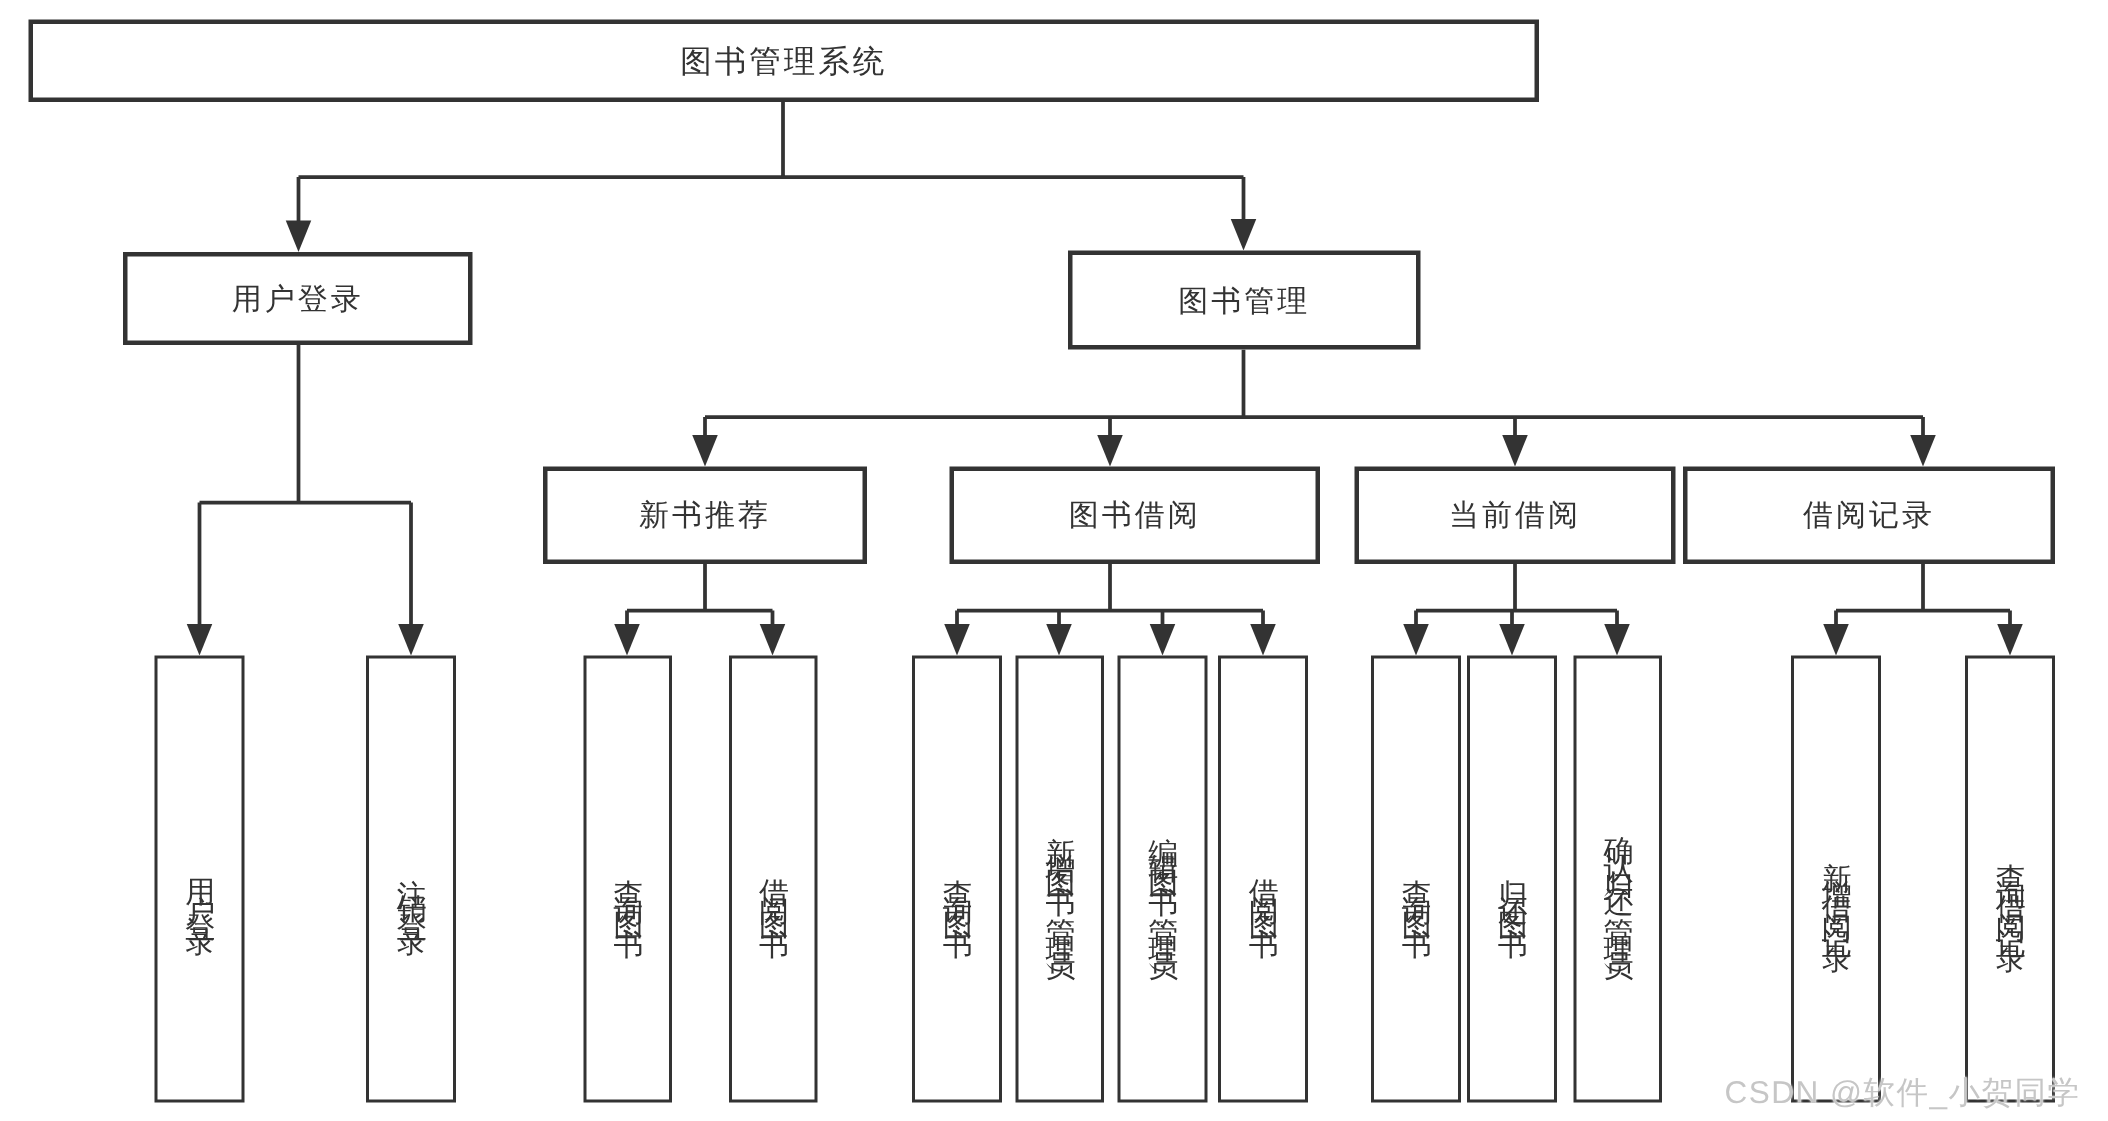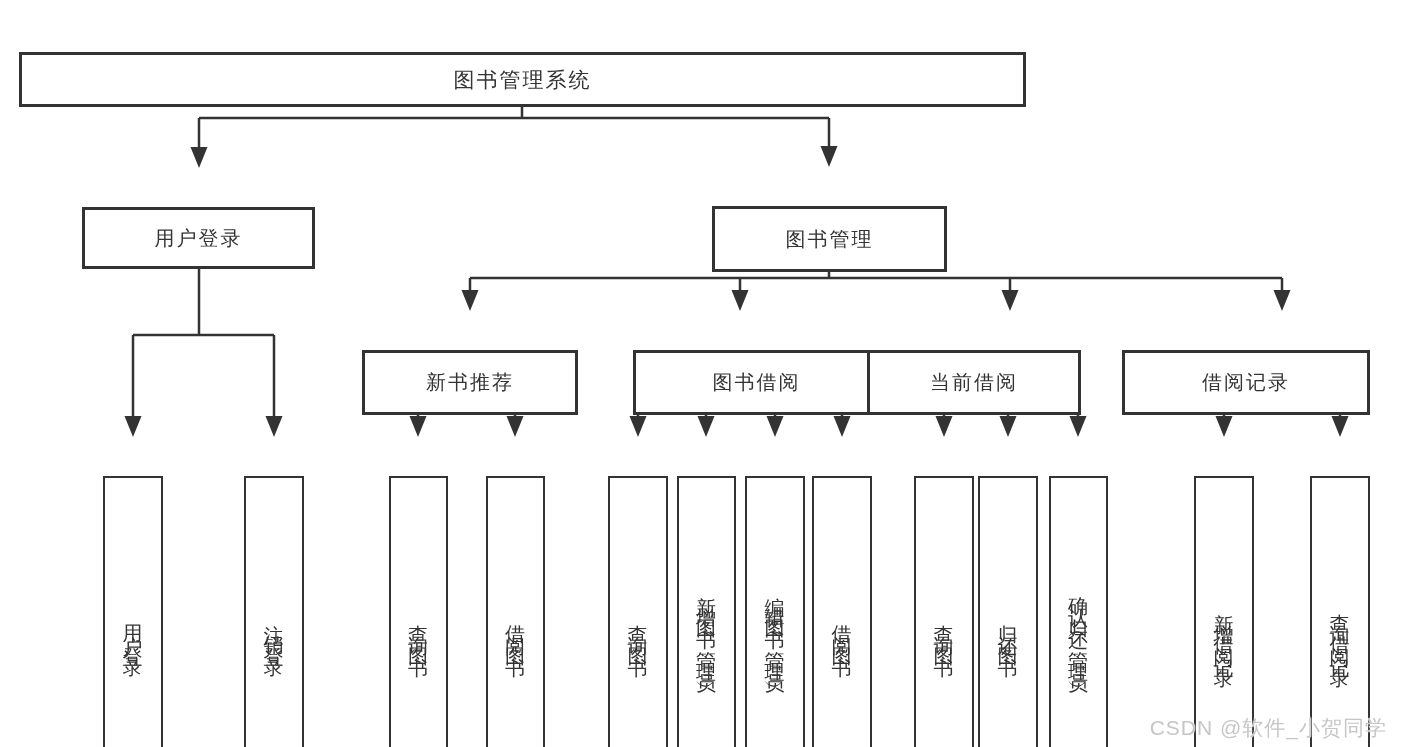--- a/index.html
+++ b/index.html
@@ -35,21 +35,20 @@
   .box {
     position: absolute;
     box-sizing: border-box;
     background: #ffffff;
     border: 3px solid #333333;
     color: #333333;
     display: flex;
     align-items: center;
     justify-content: center;
     z-index: 2;
-    margin-top: 39px;
   }
   .box.h span {
     font-size: 20px;
     letter-spacing: 2px;
     white-space: nowrap;
   }
   .box.root span {
     font-size: 21px;
   }
   .box.v {
@@ -126,21 +125,21 @@
   <div class="box h" style="left:362px;top:311px;width:216px;height:65px">
     <span>新书推荐</span>
   </div>
 
   <div class="box h" style="left:712px;top:167px;width:235px;height:66px">
     <span>图书管理</span>
   </div>
   <div class="box h" style="left:633px;top:311px;width:247px;height:65px">
     <span>图书借阅</span>
   </div>
-  <div class="box h" style="left:867px;top:311px;width:214px;height:65px">
+  <div class="box h" style="left:903px;top:311px;width:214px;height:65px">
     <span>当前借阅</span>
   </div>
   <div class="box h" style="left:1122px;top:311px;width:248px;height:65px">
     <span>借阅记录</span>
   </div>
 
   <div class="box v" style="left:103px;top:437px;width:60px;height:298px">
     <span class="vtext">用户登录</span>
   </div>
   <div class="box v" style="left:244px;top:437px;width:60px;height:298px">

